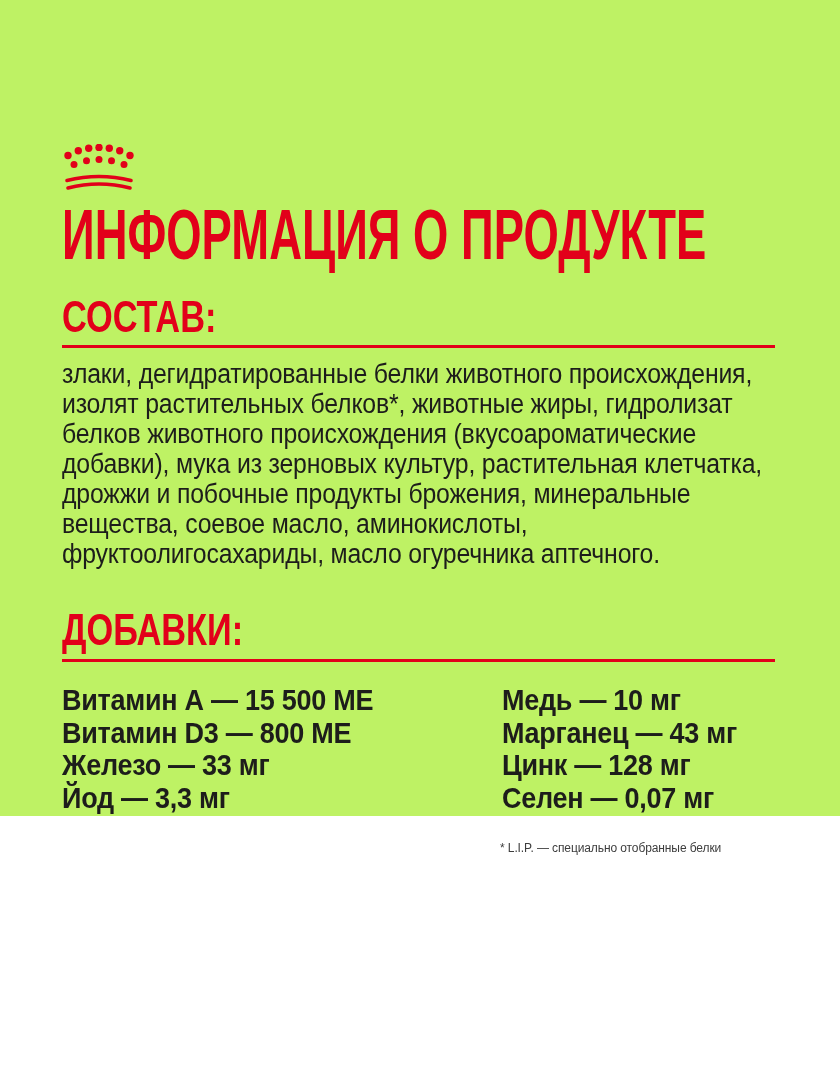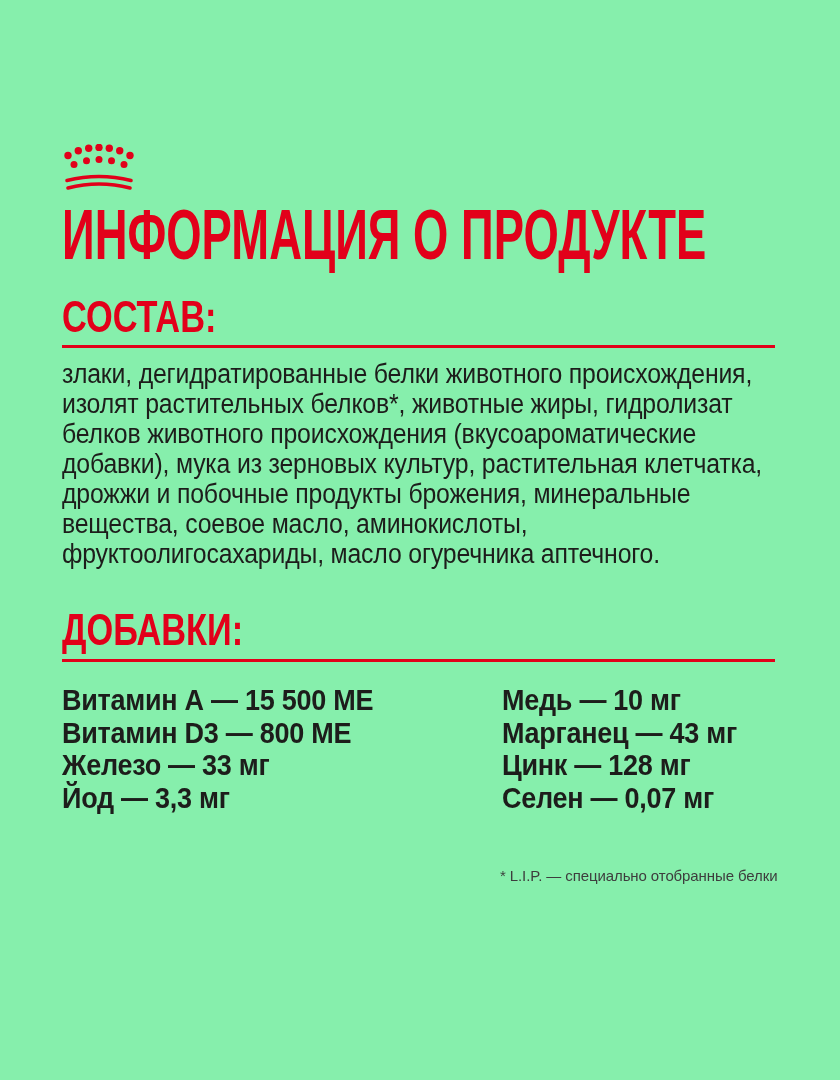--- a/index.html
+++ b/index.html
@@ -9,22 +9,22 @@
   }
   * { margin: 0; padding: 0; box-sizing: border-box; }
   html, body { background: #ffffff; }
   body {
     width: 840px; height: 1080px;
     overflow: hidden;
     font-family: "Liberation Sans", "DejaVu Sans", sans-serif;
   }
   .page {
     position: relative;
-    width: 840px; height: 1080px;
-    background: #86efac;
+    width: 840px; height: 816px;
+    background: #bef264;
   }
   .crown {
     position: absolute;
     left: 61px; top: 144px;
     width: 78px; height: 52px;
     color: var(--accent);
   }
   .page-title {
     position: absolute;
     left: 62px; top: 199px;
@@ -84,23 +84,23 @@
   .additives-col.col-1 { left: 440px; }
   .additive-line {
     font-size: 30px;
     font-weight: 700;
     line-height: 32.5px;
     color: var(--ink);
     letter-spacing: -0.3px;
   }
   .footnote {
     position: absolute;
-    left: 500px; top: 864px;
+    left: 500px; top: 836px;
     width: 330px;
-    font-size: 15px;
+    font-size: 12px;
     line-height: 24px;
     color: var(--muted);
     letter-spacing: -0.1px;
   }
 </style>
 </head>
 <body>
 
 <div class="page">
 

